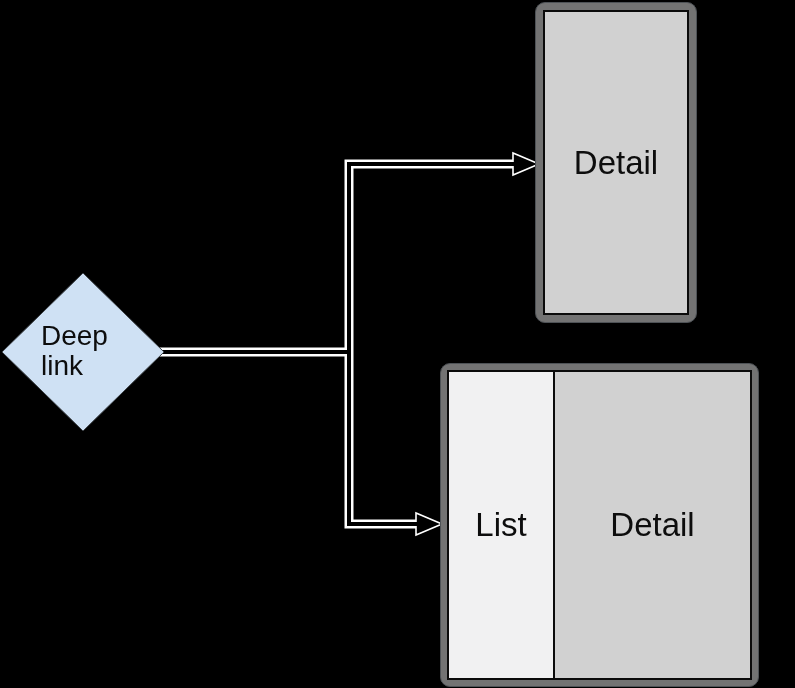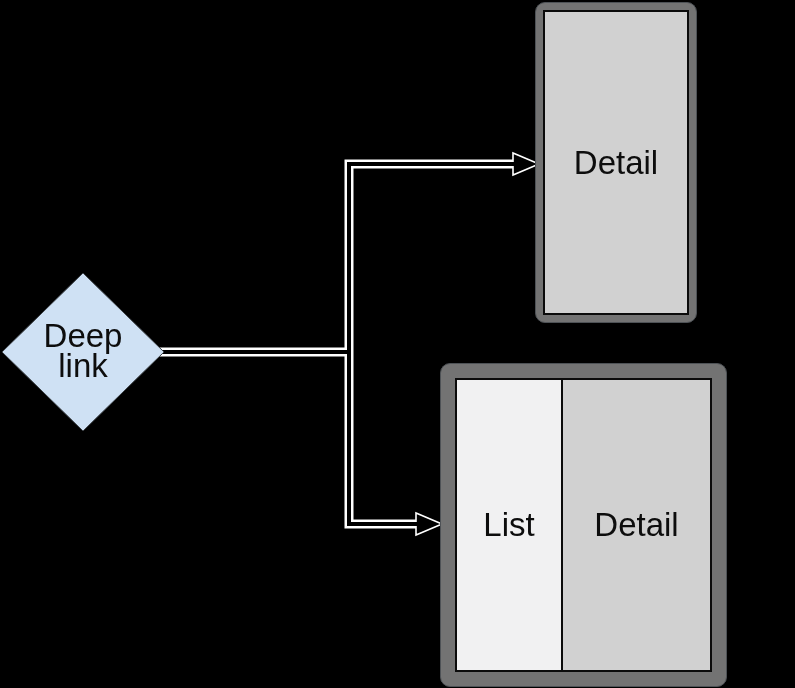--- a/index.html
+++ b/index.html
@@ -18,22 +18,22 @@
   }
   .connector-layer {
     position: absolute;
     left: 0;
     top: 0;
     width: 795px;
     height: 688px;
   }
   .node-label {
     position: absolute;
-    text-align: center;
-    font-size: 33px;
+    text-align: left;
+    font-size: 28px;
     line-height: 30px;
     color: #0d0d0d;
   }
   .deep-link-label {
     left: 41px;
     top: 321px;
     width: 84px;
   }
   .device-frame {
     position: absolute;
@@ -45,23 +45,23 @@
   .phone-frame {
     left: 535px;
     top: 2px;
     width: 162px;
     height: 321px;
     padding: 7px;
   }
   .tablet-frame {
     left: 440px;
     top: 363px;
-    width: 287px;
+    width: 319px;
     height: 324px;
-    padding: 14px;
+    padding: 6px;
     text-align: center;
   }
   .screen {
     box-sizing: border-box;
     width: 100%;
     height: 100%;
     background: #d1d1d1;
     border: 2px solid #0b0b0b;
     display: flex;
     align-items: center;

